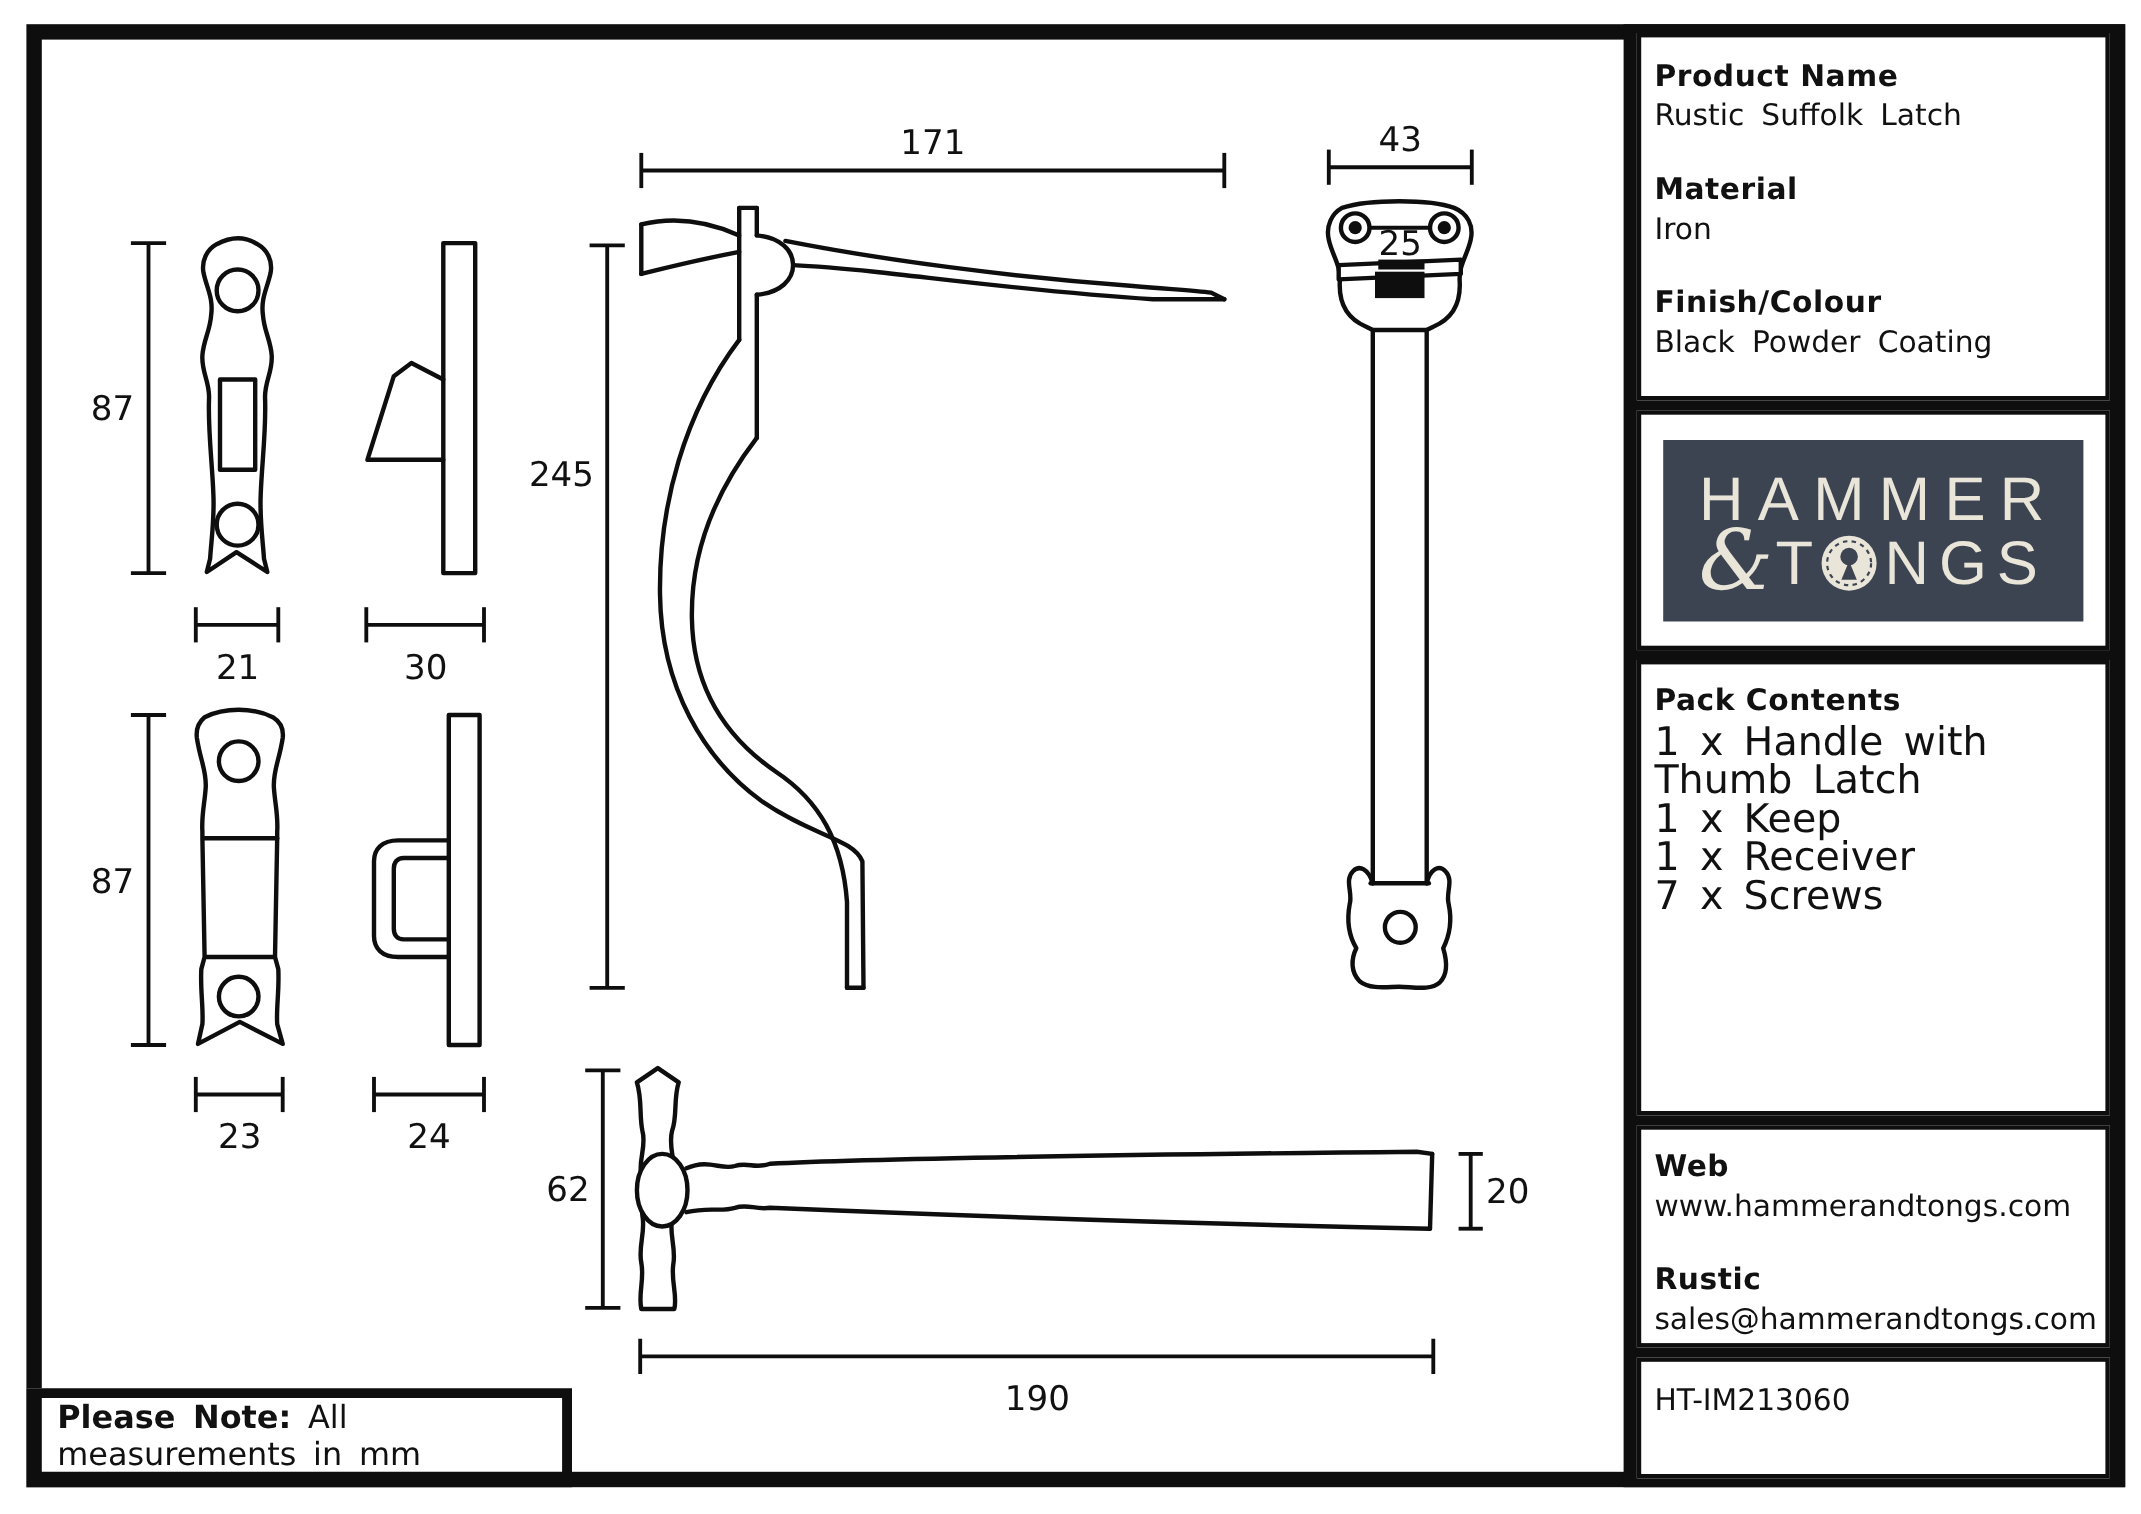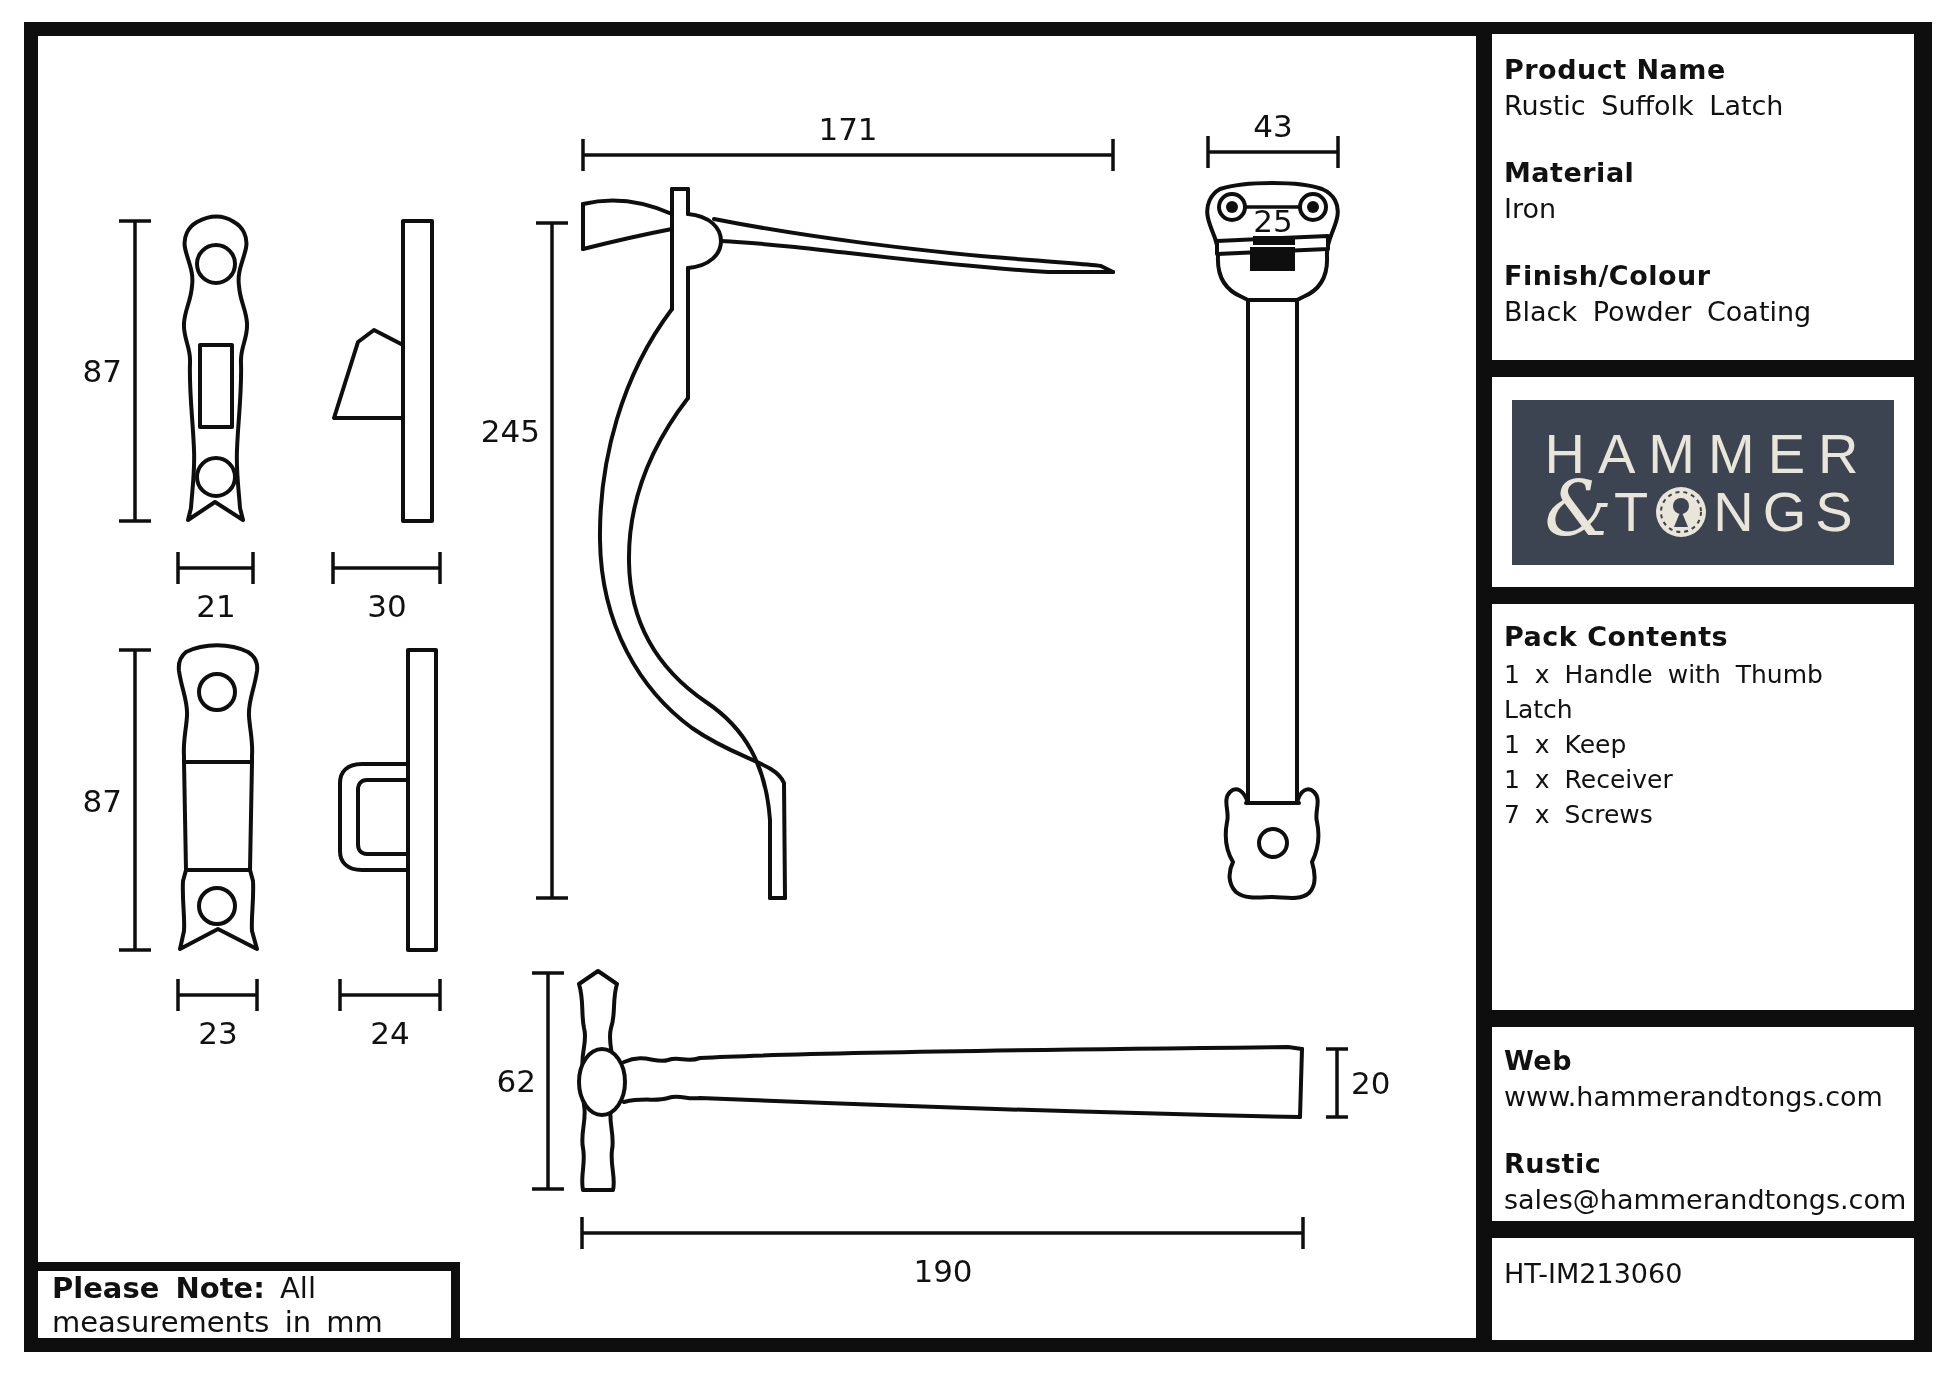--- a/index.html
+++ b/index.html
@@ -22,22 +22,22 @@
   .logo-amp{font-family:"DejaVu Serif",serif;font-style:italic;font-size:76px;
             line-height:58px;margin:-6px 2px 0 0;}
   .logo-t2{font-size:56px;letter-spacing:9px;font-family:"Liberation Sans",sans-serif;}
   .medallion{margin:0 6px 0 -2px;}
   .panel-product{height:334px;padding:20px 10px 0 12px;}
   .panel-pack{height:414px;padding:17px 10px 0 12px;}
   .panel-web{height:202px;padding:18px 10px 0 12px;}
   .panel-code{flex:1;padding:20px 10px 0 12px;}
   .h{font-weight:700;font-size:27px;margin:0 0 5px 0;letter-spacing:0.5px;}
   .v{font-size:27px;margin:0 0 36px 0;word-spacing:7px;}
-  .li{font-size:25px;line-height:35px;word-spacing:7px;}
-  .note-box{position:absolute;left:24px;top:1262px;width:436px;height:90px;
+  .li{font-size:36px;line-height:35px;word-spacing:7px;}
+  .note-box{position:absolute;left:24px;top:1262px;width:496px;height:90px;
             box-sizing:border-box;background:#fff;border-top:9px solid #0e0e0e;
             border-right:9px solid #0e0e0e;border-left:14px solid #0e0e0e;
             border-bottom:14px solid #0e0e0e;
             display:flex;align-items:center;padding-left:14px;}
   .note-box span{font-size:29px;word-spacing:6px;}
   .note-label{font-weight:700;}
   svg.draw{position:absolute;left:0;top:0;}
   .ln{fill:none;stroke:#0e0e0e;stroke-width:4;stroke-linejoin:round;stroke-linecap:round;}
   .lnf{fill:#fff;stroke:#0e0e0e;stroke-width:4;stroke-linejoin:round;}
   .dim{stroke:#0e0e0e;stroke-width:3.5;stroke-linecap:butt;}

